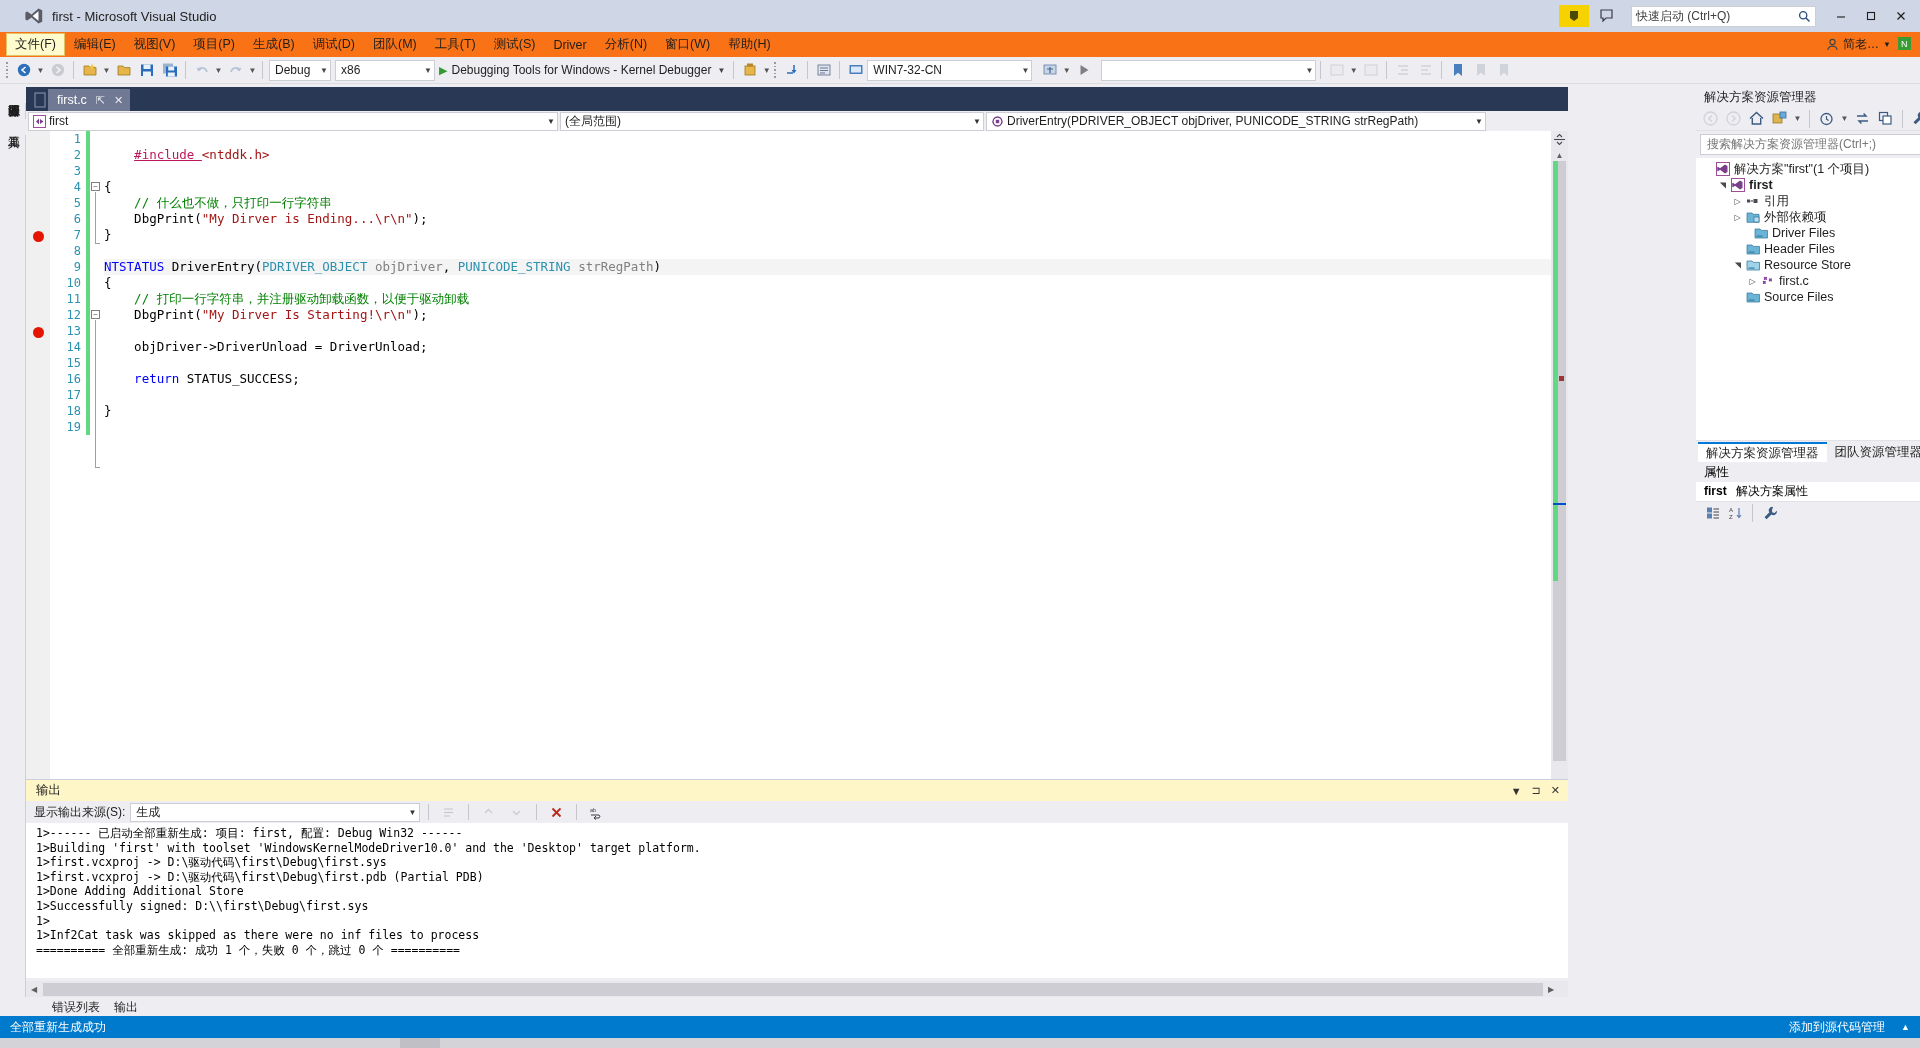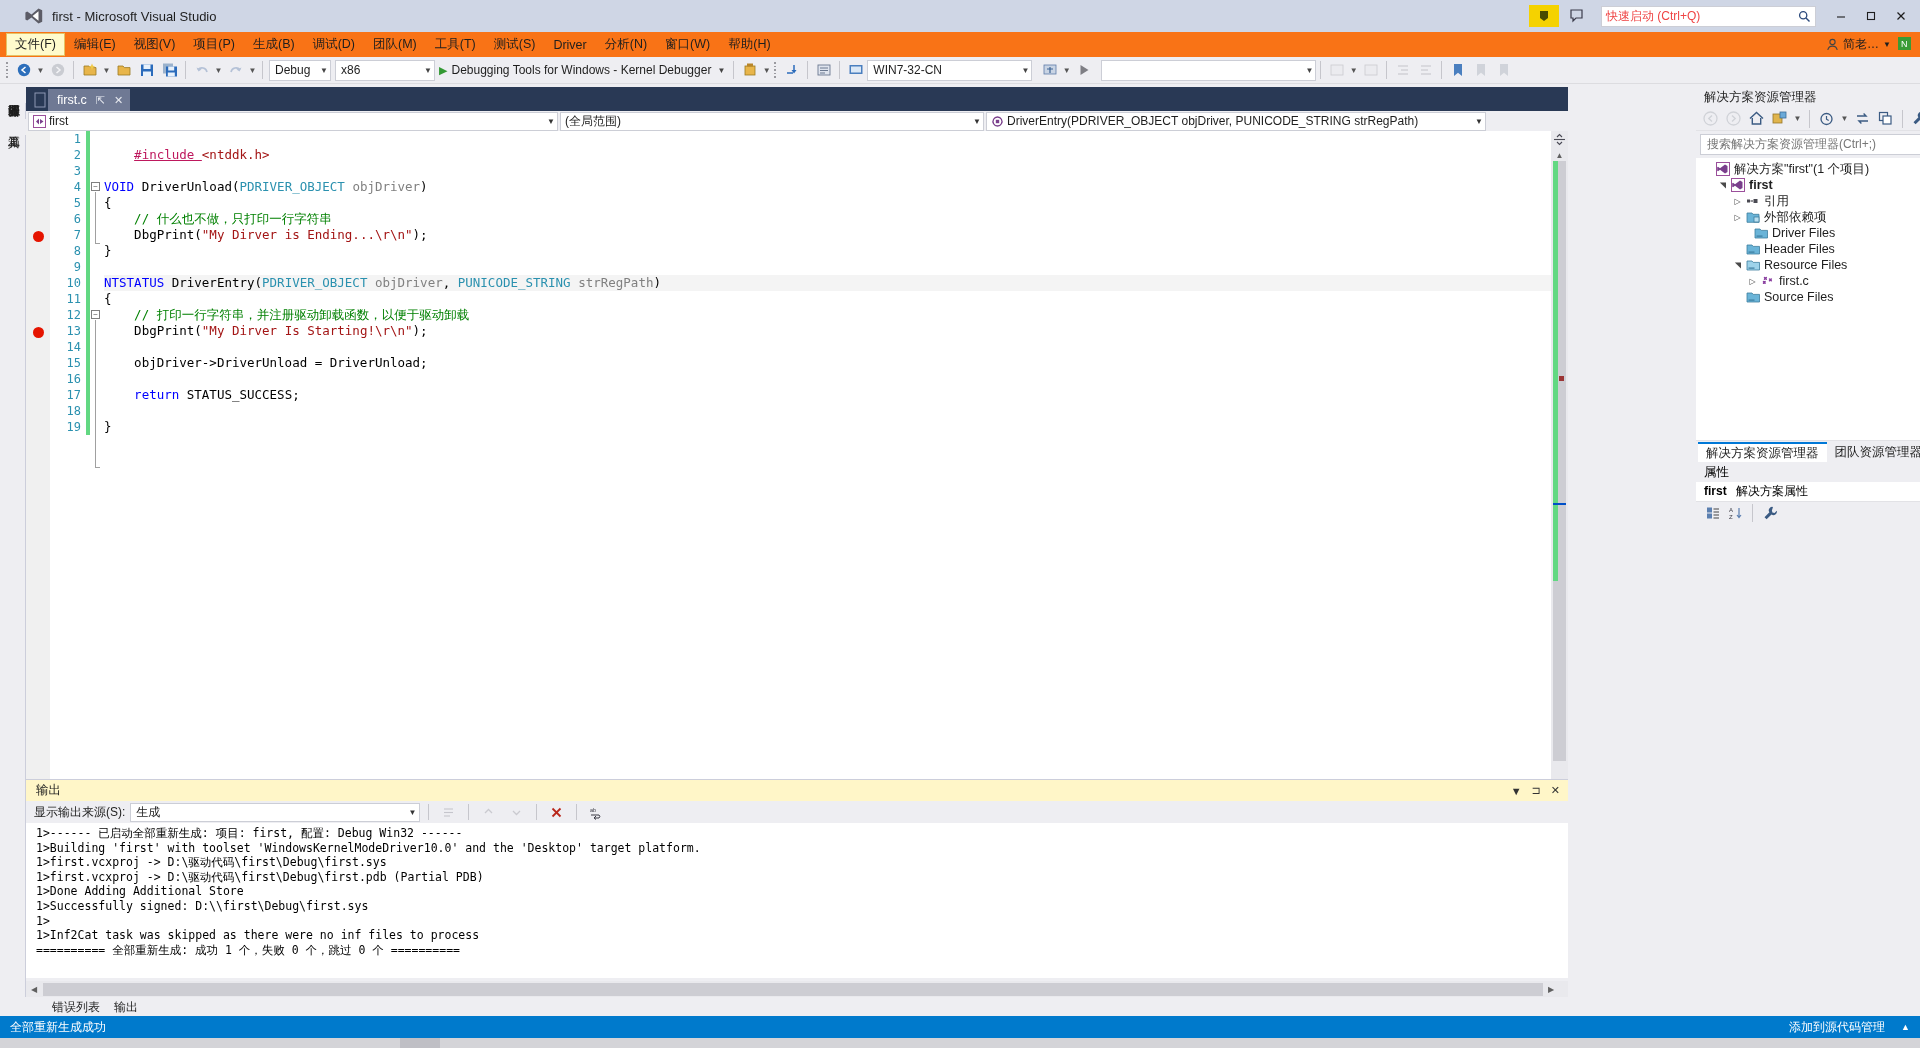--- a/index.html
+++ b/index.html
@@ -24,23 +24,23 @@
   }
   .vs-logo svg { display:block; }
   .title-text { font-size: 13px; color: #1e1e1e; }
   .title-right { position: absolute; right: 0; top: 0; height: 32px; display: flex; align-items: center; }
   .notify-btn {
     width: 30px; height: 22px; background: #f5d200; display: flex;
     align-items: center; justify-content: center; margin-right: 6px;
   }
   .feedback-btn { width: 26px; height: 22px; display:flex; align-items:center; justify-content:center; margin-right:10px;}
   .quicklaunch {
-    width: 215px; height: 21px; background: #fff; border: 1px solid #ccced6;
+    width: 185px; height: 21px; background: #fff; border: 1px solid #ccced6;
     display: flex; align-items: center; padding: 0 4px; margin-right: 10px;
-    color: #ef4444; font-size: 12px; position: relative;
+    color: #404040; font-size: 12px; position: relative;
   }
   .quicklaunch .ql-icon { position: absolute; right: 4px; top: 3px; }
   .wbtn { width: 30px; height: 32px; display: flex; align-items: center; justify-content: center; color: #1e1e1e; font-size: 13px; }
   .wbtn:last-child { margin-right: 4px; }
 
   
   .menubar {
     height: 25px; background: #f97316; display: flex; align-items: center;
     padding-left: 6px; position: relative;
   }
@@ -589,21 +589,20 @@
           <span class="foldline" style="top:61px;height:51px;"></span>
           <span class="foldend" style="top:112px;"></span>
           <span class="foldbox" style="top:179px;">−</span>
           <span class="foldline" style="top:189px;height:147px;"></span>
           <span class="foldend" style="top:336px;"></span>
         </div>
         <div class="codelines" id="code-lines">
             <div class="cl">&nbsp;</div>
             <div class="cl"><span>    </span><span class="pp">#include </span><span class="ppfile">&lt;ntddk.h&gt;</span></div>
             <div class="cl">&nbsp;</div>
-            <div class="cl"><span class="k">VOID </span><span class="fn">DriverUnload</span><span class="fn">(</span><span class="kt">PDRIVER_OBJECT</span><span> </span><span class="idg">objDriver</span><span class="fn">)</span></div>
             <div class="cl"><span class="fn">{</span></div>
             <div class="cl"><span class="cm">    // 什么也不做，只打印一行字符串</span></div>
             <div class="cl"><span class="fn">    DbgPrint(</span><span class="st">"My Dirver is Ending...\r\n"</span><span class="fn">);</span></div>
             <div class="cl"><span class="fn">}</span></div>
             <div class="cl">&nbsp;</div>
             <div class="cl hl"><span class="k">NTSTATUS </span><span class="fn">DriverEntry</span><span class="fn">(</span><span class="kt">PDRIVER_OBJECT</span><span> </span><span class="idg">objDriver</span><span class="fn">, </span><span class="kt">PUNICODE_STRING</span><span> </span><span class="idg">strRegPath</span><span class="fn">)</span></div>
             <div class="cl"><span class="fn">{</span></div>
             <div class="cl"><span class="cm">    // 打印一行字符串，并注册驱动卸载函数，以便于驱动卸载</span></div>
             <div class="cl"><span class="fn">    DbgPrint(</span><span class="st">"My Dirver Is Starting!\r\n"</span><span class="fn">);</span></div>
             <div class="cl">&nbsp;</div>
@@ -850,21 +849,21 @@
             <span class="tlabel">Header Files</span>
           </div>
           <div class="trow" style="padding-left: 36px;">
             <span class="tw" style="transform: rotate(-90deg);">◢</span>
             <span class="ticon">
               <svg width="15" height="14" viewBox="0 0 15 14">
                 <path d="M1 3 h5 l1.2 1.4 h6.3 v7.6 h-12.5 z" fill="#9ed3ea" stroke="#3c7d9e" stroke-width=".8"></path>
                 <rect x="2.5" y="9.5" width="6" height="1.2" fill="#3c7d9e"></rect>
               </svg>
             </span>
-            <span class="tlabel">Resource Files</span>
+            <span class="tlabel">Resource Store</span>
           </div>
           <div class="trow" style="padding-left: 51px;">
             <span class="tw">▷</span>
             <span class="ticon">
               <svg width="15" height="14" viewBox="0 0 15 14">
                 <path d="M3.5 3.5 l1.8 1.8 M5.3 3.5 l-1.8 1.8 M8.5 5 l1.8 1.8 M10.3 5 l-1.8 1.8 M2.5 7.5 l1.6 1.6 M4.1 7.5 l-1.6 1.6" stroke="#8a3fa0" stroke-width="1.5" stroke-linecap="round"></path>
               </svg>
             </span>
             <span class="tlabel">first.c</span>
           </div>

